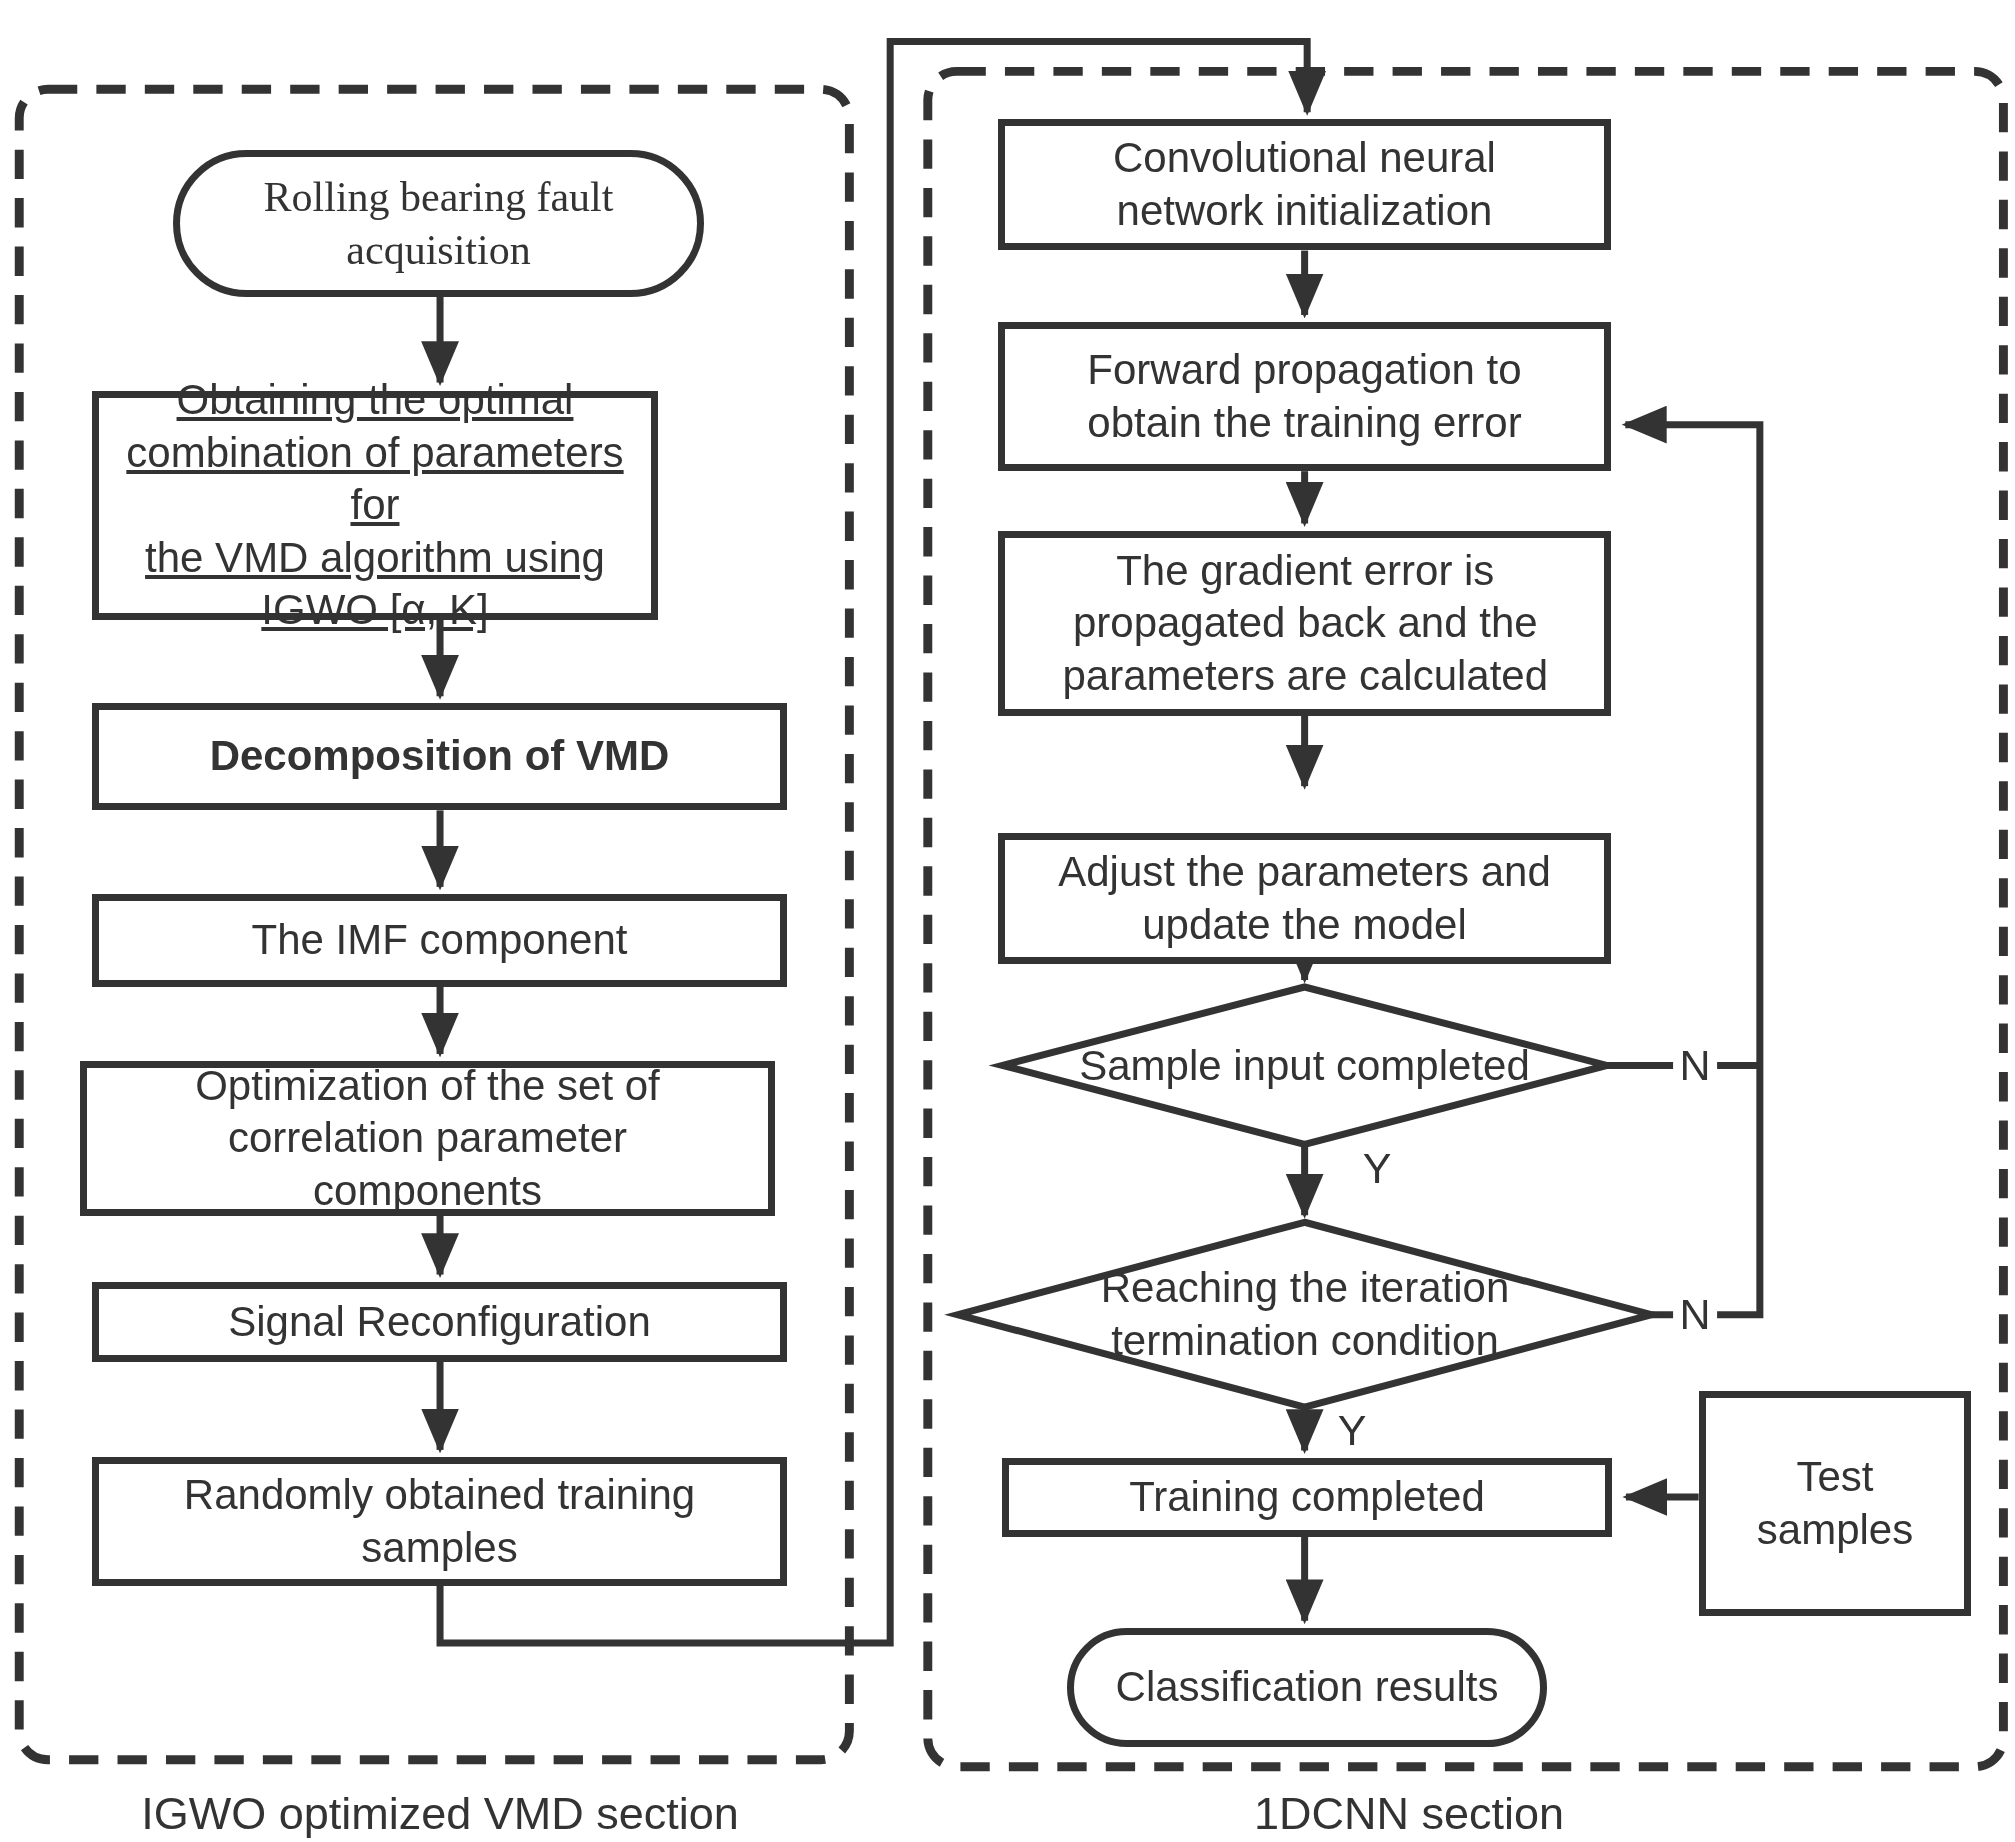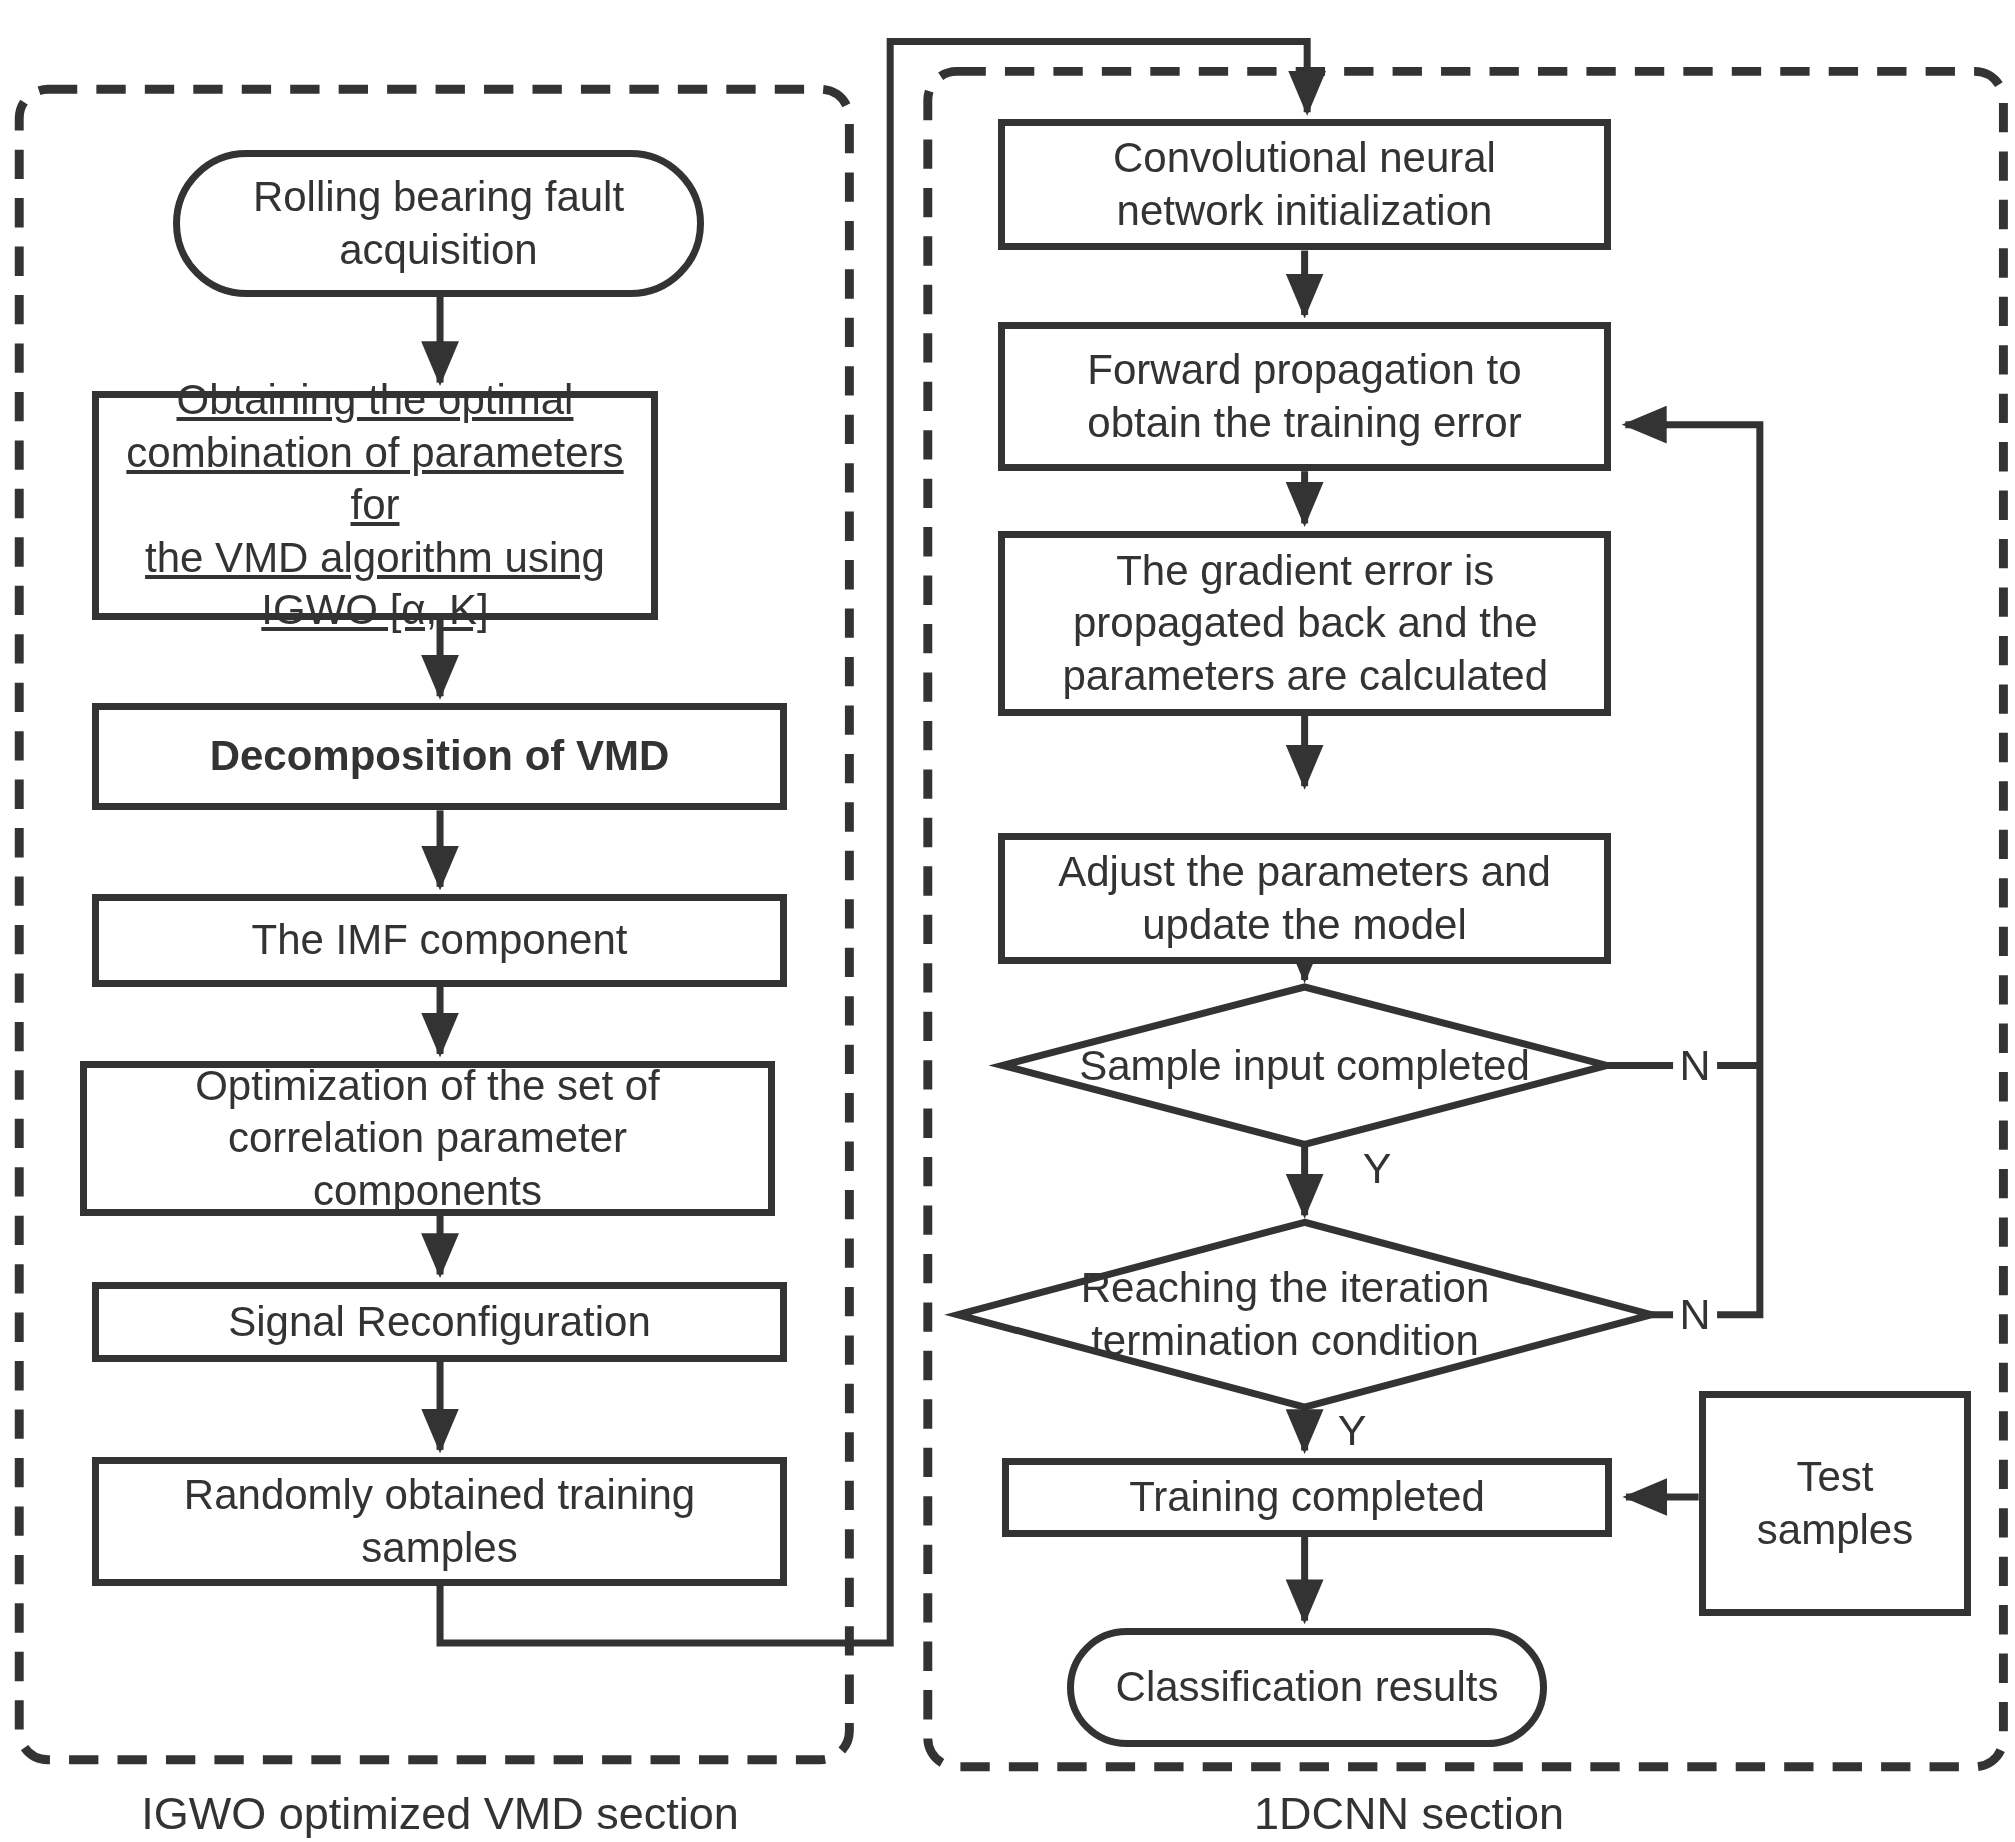--- a/index.html
+++ b/index.html
@@ -75,21 +75,21 @@
 
     <path d="M2590 2062 H2760 V666 H2549" fill="none" stroke="#333333" stroke-width="11" marker-end="url(#ah)"></path>
     <path d="M2520 1671 H2760" fill="none" stroke="#333333" stroke-width="11"></path>
 
     <path d="M2664 2348 H2550" fill="none" stroke="#333333" stroke-width="11" marker-end="url(#ah)"></path>
 
     <polygon points="2046,1548 2520,1671 2046,1795 1572,1671" fill="#ffffff" stroke="#333333" stroke-width="11"></polygon>
     <polygon points="2046,1917 2590,2062 2046,2207 1502,2062" fill="#ffffff" stroke="#333333" stroke-width="11"></polygon>
   </svg>
 
-  <div class="node stadium1" style="left:173px;top:150px;width:531px;height:147px;">
+  <div class="node stadium1" style="left:173px;top:150px;width:531px;height:147px;font-family:Liberation Serif, serif;">
     <span>Rolling bearing fault
 acquisition</span>
   </div>
 
   <div class="node" style="left:92px;top:391px;width:566px;height:229px;text-decoration:underline;">
     <span>Obtaining the optimal
 combination of parameters for
 the VMD algorithm using
 IGWO [α, K]</span>
   </div>
@@ -135,21 +135,21 @@
 
   <div class="node" style="left:998px;top:793px;width:613px;height:131px;margin-top:40px;">
     <span>Adjust the parameters and
 update the model</span>
   </div>
 
   <div class="ghost" style="left:1002px;top:987px;width:605px;height:158px;">
     <span>Sample input completed</span>
   </div>
 
-  <div class="ghost" style="left:938px;top:1222px;width:694px;height:185px;">
+  <div class="ghost" style="left:958px;top:1222px;width:694px;height:185px;">
     <span>Reaching the iteration
 termination condition</span>
   </div>
 
   <div class="node" style="left:1002px;top:1458px;width:610px;height:79px;align-items:center;">
     <span>Training completed</span>
   </div>
 
   <div class="node stadium2" style="left:1067px;top:1628px;width:480px;height:119px;">
     <span>Classification results</span>

